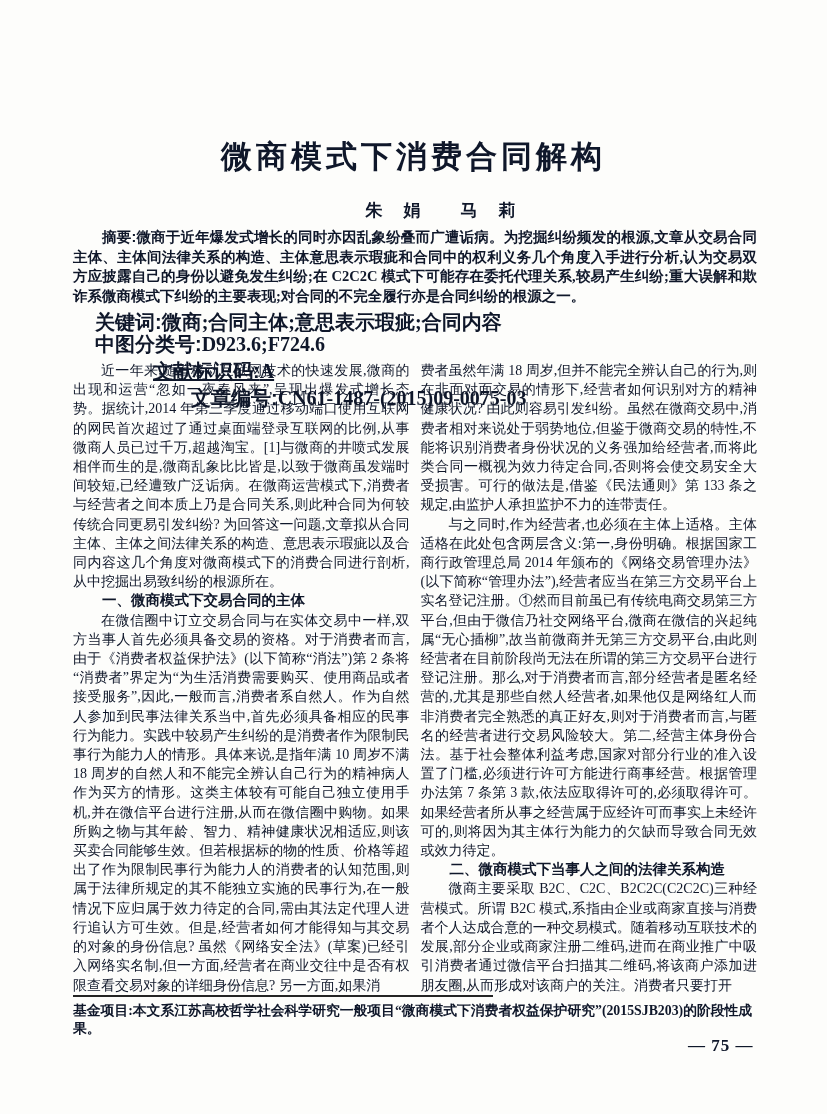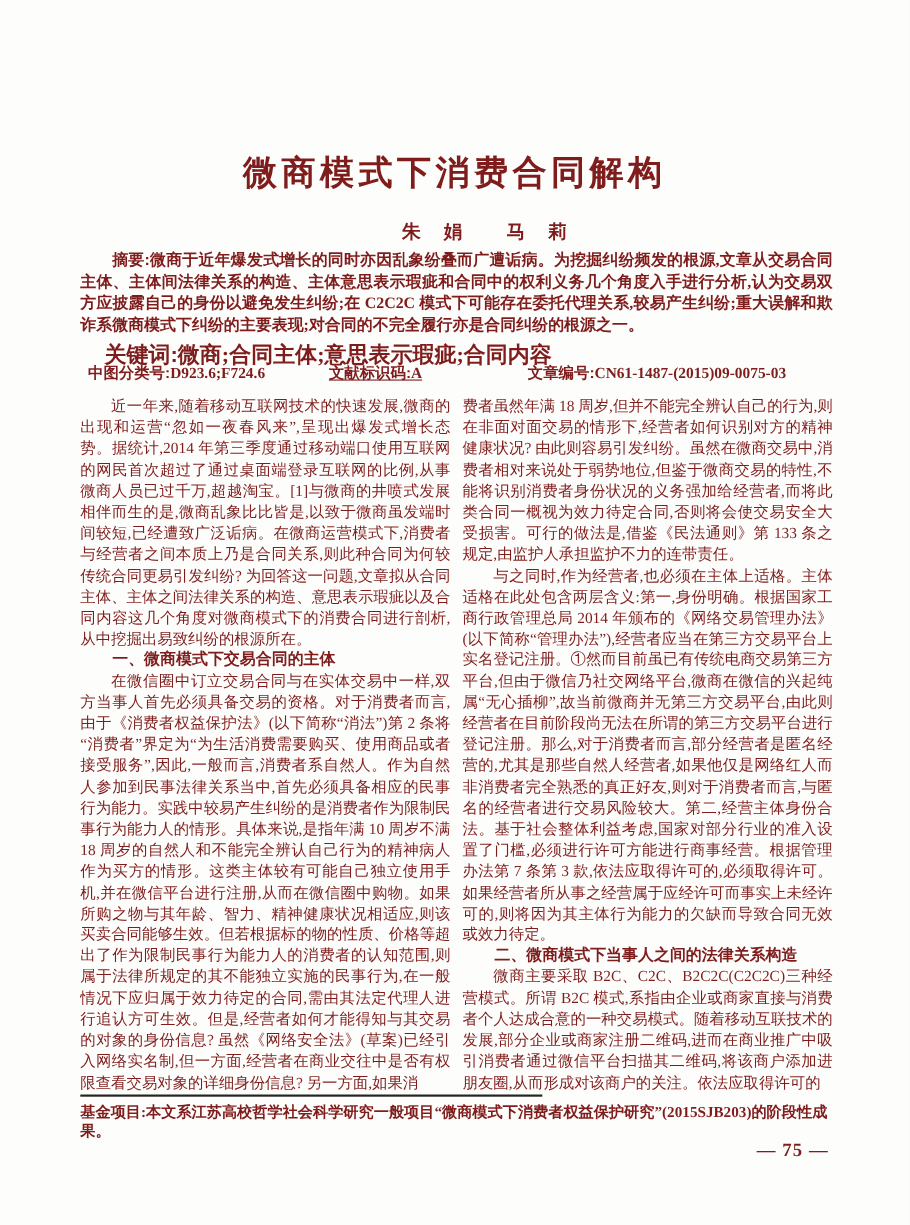--- a/index.html
+++ b/index.html
@@ -1,20 +1,20 @@
 <!DOCTYPE html>
 <html lang="zh"><head>
 <meta charset="utf-8">
 <style>
   * { margin:0; padding:0; box-sizing:border-box; }
   html,body { width:827px; }
   body { background:#f2f1ee; font-family:"Liberation Serif", serif; }
   .page {
     position:relative; width:827px; height:1114px;
-    background:#fdfdfb; color:#7f1d1d; overflow:hidden;
+    background:#fdfdfb; color:#0f172a; overflow:hidden;
   }
   .article-title {
     position:absolute; top:136px; left:0; width:100%;
     text-align:center; font-size:31px; font-weight:700; letter-spacing:4px;
     font-family:"Liberation Serif", serif;
   }
   .authors {
     position:absolute; top:199px; left:0; width:100%;
     text-align:center; font-size:17px; font-weight:600; letter-spacing:2px;margin-left:28px;
   }
@@ -22,22 +22,22 @@
     position:absolute; top:228px; left:73px; width:684px;
     font-size:14.5px; line-height:19.6px; text-align:justify;
     text-indent:2em; font-weight:600;
   }
   .abstract .lbl, .kw .lbl, .meta-label { font-family:"Liberation Sans", sans-serif; font-weight:700; }
   .kw {
     position:absolute; top:309px; left:95px; width:662px;
     font-size:20px; font-weight:600;
   }
   .meta-line {
-    position:absolute; top:331px; left:80px; width:662px;
-    display:flex; font-size:14px; font-weight:700;
+    position:absolute; top:331px; left:95px; width:662px;
+    display:flex; font-size:20px; font-weight:700;flex-direction:column;
   }
   .meta-line .seg2 { margin-left:58px;text-decoration:underline; }
   .meta-line .seg3 { margin-left:96px; }
   .columns {
     position:absolute; top:361px; left:73px; width:684px;
     display:flex; gap:11px;justify-content:space-between;
   }
   .col { width:337px; font-size:14px; line-height:19.2px; text-align:justify; }
   .body-para { text-align:justify; }
   .body-para.indent { text-indent:2em; }
@@ -85,21 +85,21 @@
   <div class="columns">
     <div class="col">
         <p class="body-para indent">近一年来,随着移动互联网技术的快速发展,微商的出现和运营“忽如一夜春风来”,呈现出爆发式增长态势。据统计,2014 年第三季度通过移动端口使用互联网的网民首次超过了通过桌面端登录互联网的比例,从事微商人员已过千万,超越淘宝。[1]与微商的井喷式发展相伴而生的是,微商乱象比比皆是,以致于微商虽发端时间较短,已经遭致广泛诟病。在微商运营模式下,消费者与经营者之间本质上乃是合同关系,则此种合同为何较传统合同更易引发纠纷? 为回答这一问题,文章拟从合同主体、主体之间法律关系的构造、意思表示瑕疵以及合同内容这几个角度对微商模式下的消费合同进行剖析,从中挖掘出易致纠纷的根源所在。</p>
         <h3 class="body-heading">一、微商模式下交易合同的主体</h3>
         <p class="body-para indent">在微信圈中订立交易合同与在实体交易中一样,双方当事人首先必须具备交易的资格。对于消费者而言,由于《消费者权益保护法》(以下简称“消法”)第 2 条将“消费者”界定为“为生活消费需要购买、使用商品或者接受服务”,因此,一般而言,消费者系自然人。作为自然人参加到民事法律关系当中,首先必须具备相应的民事行为能力。实践中较易产生纠纷的是消费者作为限制民事行为能力人的情形。具体来说,是指年满 10 周岁不满 18 周岁的自然人和不能完全辨认自己行为的精神病人作为买方的情形。这类主体较有可能自己独立使用手机,并在微信平台进行注册,从而在微信圈中购物。如果所购之物与其年龄、智力、精神健康状况相适应,则该买卖合同能够生效。但若根据标的物的性质、价格等超出了作为限制民事行为能力人的消费者的认知范围,则属于法律所规定的其不能独立实施的民事行为,在一般情况下应归属于效力待定的合同,需由其法定代理人进行追认方可生效。但是,经营者如何才能得知与其交易的对象的身份信息? 虽然《网络安全法》(草案)已经引入网络实名制,但一方面,经营者在商业交往中是否有权限查看交易对象的详细身份信息? 另一方面,如果消</p>
       </div>
     <div class="col">
         <p class="body-para">费者虽然年满 18 周岁,但并不能完全辨认自己的行为,则在非面对面交易的情形下,经营者如何识别对方的精神健康状况? 由此则容易引发纠纷。虽然在微商交易中,消费者相对来说处于弱势地位,但鉴于微商交易的特性,不能将识别消费者身份状况的义务强加给经营者,而将此类合同一概视为效力待定合同,否则将会使交易安全大受损害。可行的做法是,借鉴《民法通则》第 133 条之规定,由监护人承担监护不力的连带责任。</p>
         <p class="body-para indent">与之同时,作为经营者,也必须在主体上适格。主体适格在此处包含两层含义:第一,身份明确。根据国家工商行政管理总局 2014 年颁布的《网络交易管理办法》(以下简称“管理办法”),经营者应当在第三方交易平台上实名登记注册。①然而目前虽已有传统电商交易第三方平台,但由于微信乃社交网络平台,微商在微信的兴起纯属“无心插柳”,故当前微商并无第三方交易平台,由此则经营者在目前阶段尚无法在所谓的第三方交易平台进行登记注册。那么,对于消费者而言,部分经营者是匿名经营的,尤其是那些自然人经营者,如果他仅是网络红人而非消费者完全熟悉的真正好友,则对于消费者而言,与匿名的经营者进行交易风险较大。第二,经营主体身份合法。基于社会整体利益考虑,国家对部分行业的准入设置了门槛,必须进行许可方能进行商事经营。根据管理办法第 7 条第 3 款,依法应取得许可的,必须取得许可。如果经营者所从事之经营属于应经许可而事实上未经许可的,则将因为其主体行为能力的欠缺而导致合同无效或效力待定。</p>
         <h3 class="body-heading">二、微商模式下当事人之间的法律关系构造</h3>
-        <p class="body-para indent">微商主要采取 B2C、C2C、B2C2C(C2C2C)三种经营模式。所谓 B2C 模式,系指由企业或商家直接与消费者个人达成合意的一种交易模式。随着移动互联技术的发展,部分企业或商家注册二维码,进而在商业推广中吸引消费者通过微信平台扫描其二维码,将该商户添加进朋友圈,从而形成对该商户的关注。依法应取得许可的</p>
+        <p class="body-para indent">微商主要采取 B2C、C2C、B2C2C(C2C2C)三种经营模式。所谓 B2C 模式,系指由企业或商家直接与消费者个人达成合意的一种交易模式。随着移动互联技术的发展,部分企业或商家注册二维码,进而在商业推广中吸引消费者通过微信平台扫描其二维码,将该商户添加进朋友圈,从而形成对该商户的关注。消费者只要打开</p>
       </div>
   </div>
 
   <div class="footnote-rule"></div>
 
   <p class="fund-note">基金项目:本文系江苏高校哲学社会科学研究一般项目“微商模式下消费者权益保护研究”(2015SJB203)的阶段性成果。</p>
 
   <div class="page-number">— 75 —</div>
 
 </div>

